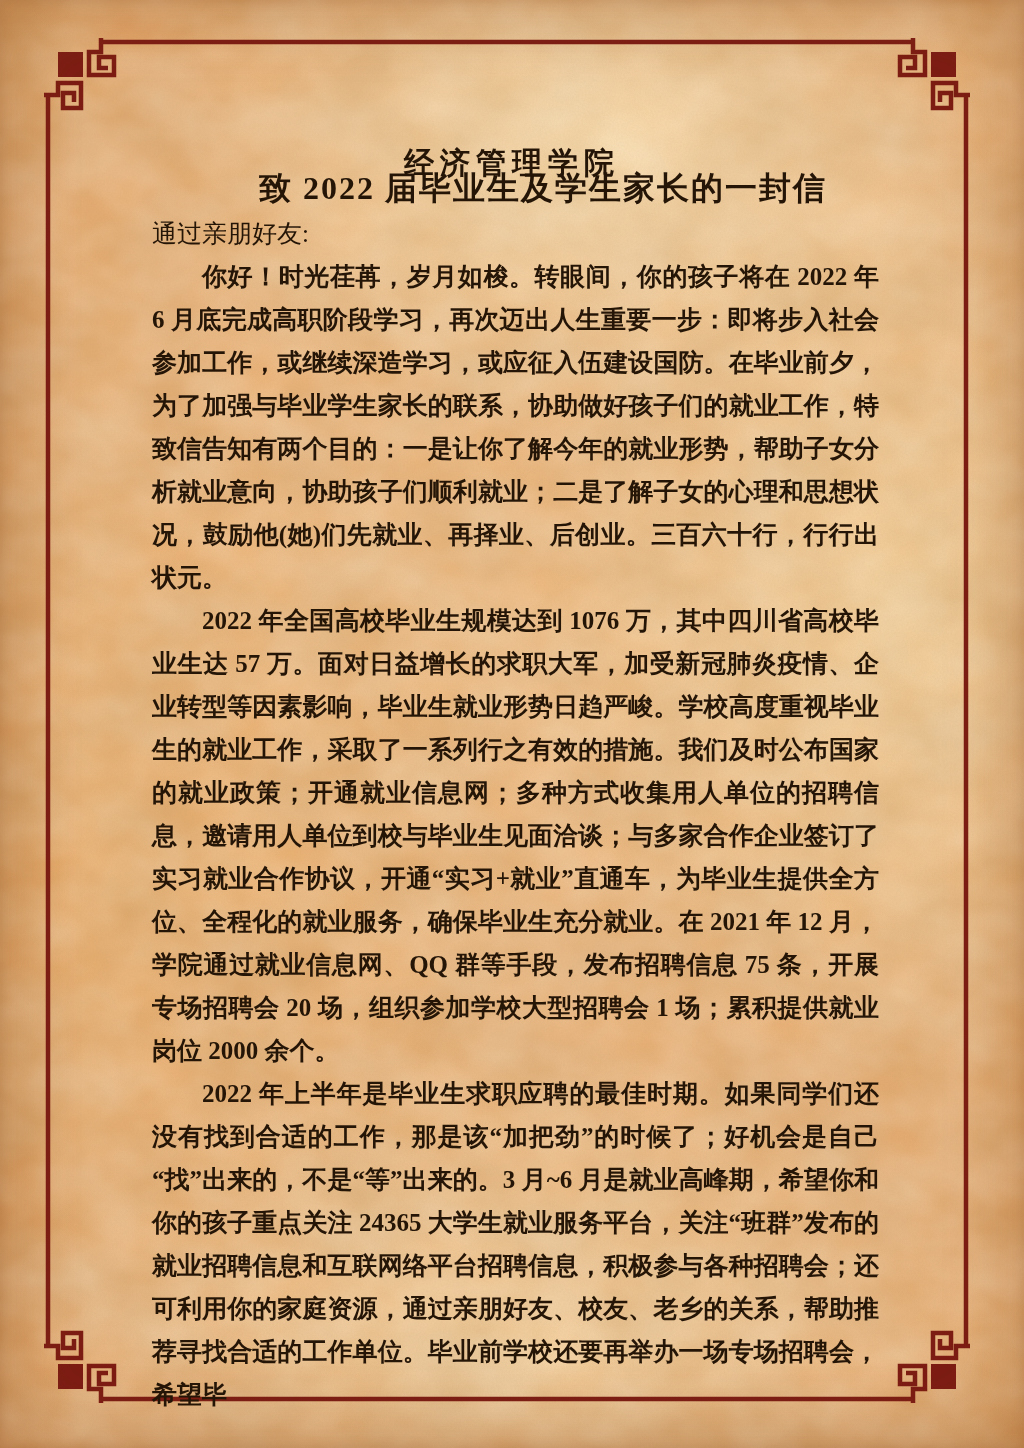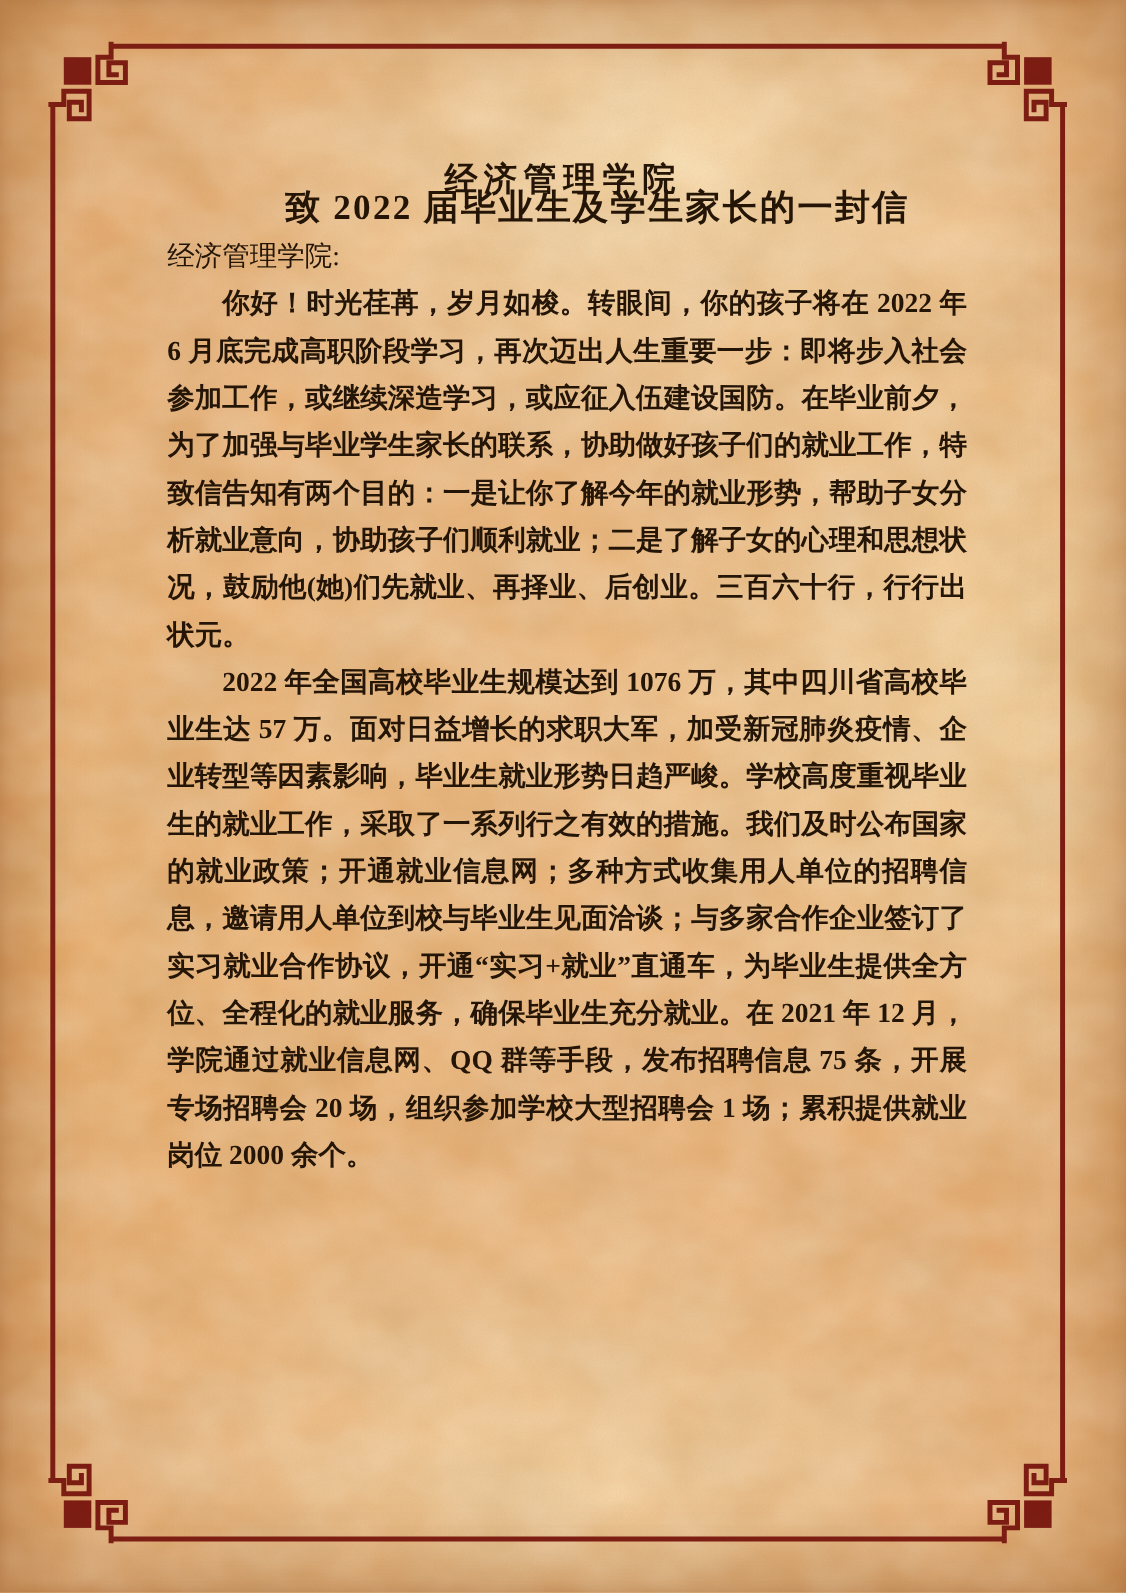--- a/index.html
+++ b/index.html
@@ -93,19 +93,20 @@
     <use href="#cornerOrn" transform="translate(1014,1441) scale(-1,-1)"></use>
   </svg>
 
   <div class="vignette"></div>
 
   <div class="content-layer">
     <div class="title1">经济管理学院</div>
     <div class="title2">致 2022 届毕业生及学生家长的一封信</div>
 
     <div class="letter-body">
-      <p class="salutation">经济管理学院:</p>
+      <p class="salutation">通过亲朋好友:</p>
       <p class="para">你好！时光荏苒，岁月如梭。转眼间，你的孩子将在 2022 年 6 月底完成高职阶段学习，再次迈出人生重要一步：即将步入社会参加工作，或继续深造学习，或应征入伍建设国防。在毕业前夕，为了加强与毕业学生家长的联系，协助做好孩子们的就业工作，特致信告知有两个目的：一是让你了解今年的就业形势，帮助子女分析就业意向，协助孩子们顺利就业；二是了解子女的心理和思想状况，鼓励他(她)们先就业、再择业、后创业。三百六十行，行行出状元。</p>
       <p class="para">2022 年全国高校毕业生规模达到 1076 万，其中四川省高校毕业生达 57 万。面对日益增长的求职大军，加受新冠肺炎疫情、企业转型等因素影响，毕业生就业形势日趋严峻。学校高度重视毕业生的就业工作，采取了一系列行之有效的措施。我们及时公布国家的就业政策；开通就业信息网；多种方式收集用人单位的招聘信息，邀请用人单位到校与毕业生见面洽谈；与多家合作企业签订了实习就业合作协议，开通“实习+就业”直通车，为毕业生提供全方位、全程化的就业服务，确保毕业生充分就业。在 2021 年 12 月，学院通过就业信息网、QQ 群等手段，发布招聘信息 75 条，开展专场招聘会 20 场，组织参加学校大型招聘会 1 场；累积提供就业岗位 2000 余个。</p>
+      <p class="para">2022 年上半年是毕业生求职应聘的最佳时期。如果同学们还没有找到合适的工作，那是该“加把劲”的时候了；好机会是自己“找”出来的，不是“等”出来的。3 月~6 月是就业高峰期，希望你和你的孩子重点关注 24365 大学生就业服务平台，关注“班群”发布的就业招聘信息和互联网络平台招聘信息，积极参与各种招聘会；还可利用你的家庭资源，通过亲朋好友、校友、老乡的关系，帮助推荐寻找合适的工作单位。毕业前学校还要再举办一场专场招聘会，希望毕</p>
     </div>
   </div>
 
 </div>
 
 </body></html>

